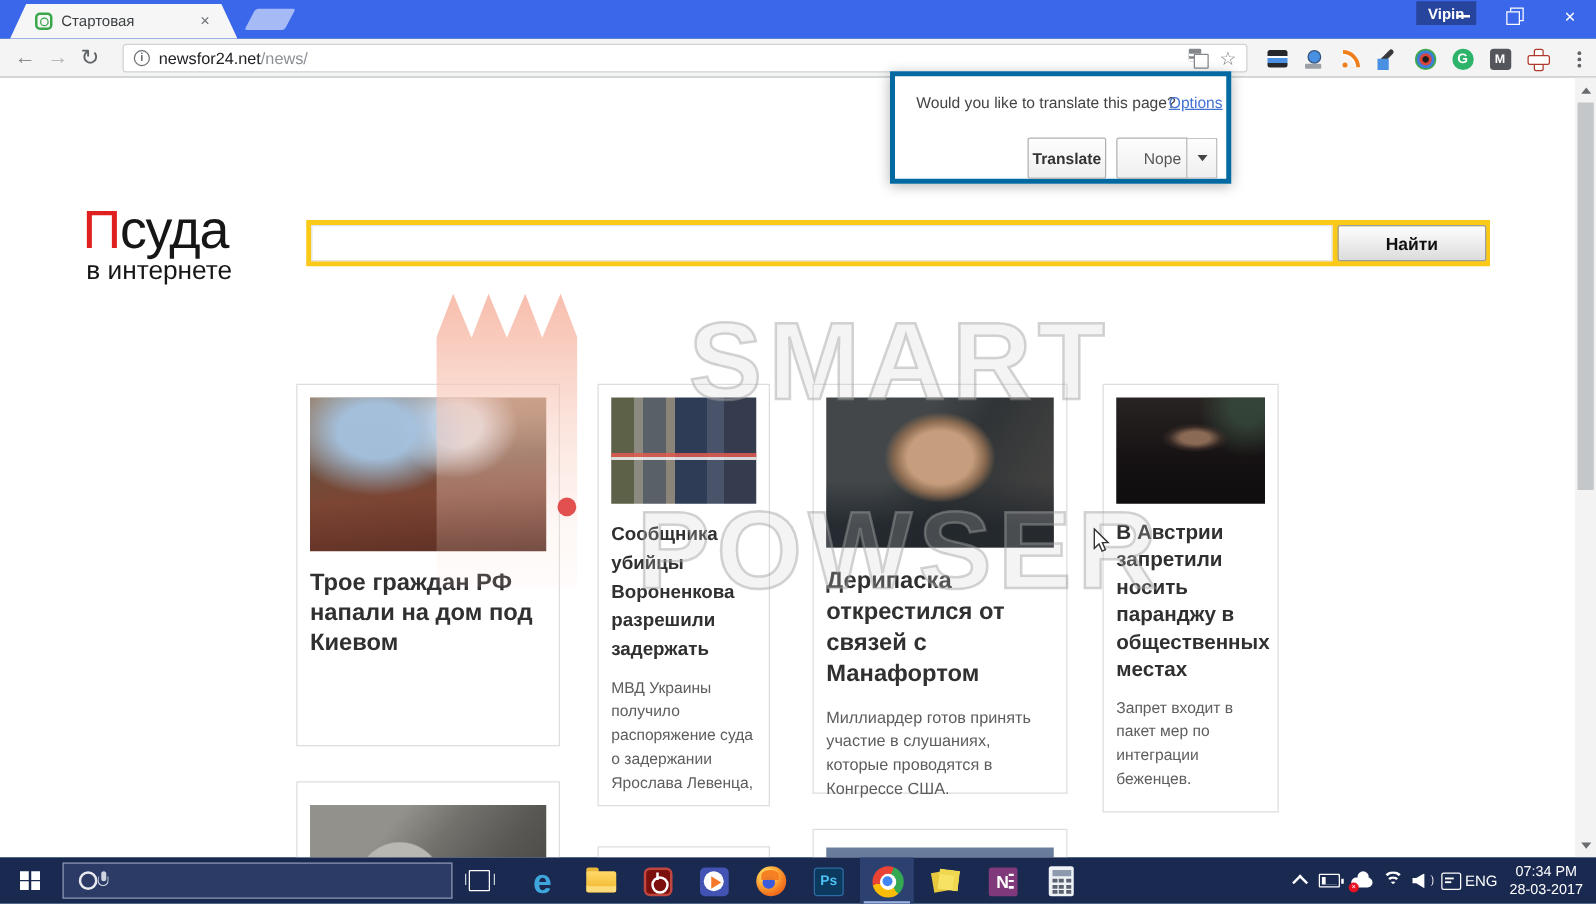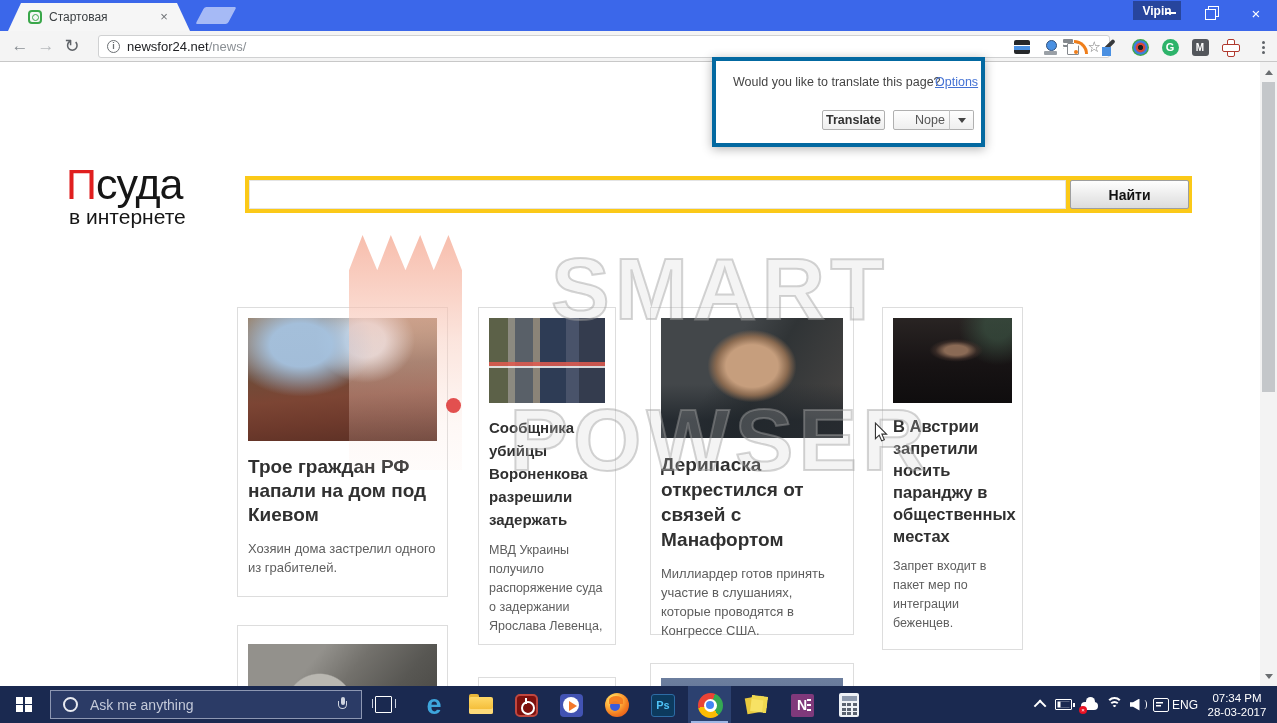--- a/index.html
+++ b/index.html
@@ -20,21 +20,21 @@
                 font-size:12px; font-weight:bold; display:flex; align-items:center; justify-content:center;margin-left:36px; }
   .win-btn { position:absolute; top:0; width:34px; height:26px; display:flex; align-items:center; justify-content:center; }
   .btn-min { left:1153px; } .btn-min::before { content:""; width:11px; height:2px; background:#fff; }
   .btn-restore { left:1195px; } .btn-restore::before { content:""; width:9px; height:9px; border:1.5px solid #fff; margin-left:3px; margin-bottom:3px; }
   .btn-restore::after { content:""; position:absolute; width:9px; height:9px; border:1.5px solid #fff; background:#3b67ea; margin-right:3px; margin-top:3px; }
   .btn-close { left:1239px; color:#fff; font-size:15px; }
 
   
   .toolbar { position:absolute; left:0; top:31px; width:1277px; height:31px; background:#f4f4f4; border-bottom:1px solid #c8c8c8; }
   .nav-ico { position:absolute; top:3px; width:24px; height:24px; font-size:17px; display:flex; align-items:center; justify-content:center; }
-  .omnibox { position:absolute; left:98px; top:4px; width:1012px; height:23px; background:#fff; border:1px solid #d0d1d2; border-radius:3px;
+  .omnibox { position:absolute; left:98px; top:4px; width:900px; height:23px; background:#fff; border:1px solid #d0d1d2; border-radius:3px;
              display:flex; align-items:center; }
   .info-ico { width:13px; height:13px; border:1px solid #6b6f73; border-radius:50%; margin-left:8px; position:relative; flex:0 0 auto;}
   .info-ico::before { content:"i"; position:absolute; left:0; right:0; top:0; bottom:0; font-size:9px; color:#6b6f73; text-align:center; line-height:11px; font-weight:bold;}
   .url { font-size:13px; margin-left:7px; flex:1; }
   .url .host { color:#202124; } .url .path { color:#8b9095; }
   .translate-ico { width:16px; height:16px; position:relative; margin-right:9px; flex:0 0 auto;}
   .translate-ico::before { content:""; position:absolute; left:0; top:0; width:10px; height:10px; background:#84888d; border-radius:1px;
       box-shadow:inset 0 -2px 0 #fff, inset 0 -4px 0 #84888d, inset 0 -6px 0 #fff; }
   .translate-ico::after { content:""; position:absolute; right:0; bottom:0; width:10px; height:10px; background:#fff; border:1px solid #84888d; border-radius:1px; }
   .star-ico { font-size:15px; color:#757575; margin-right:8px; flex:0 0 auto;}
@@ -57,21 +57,21 @@
   .ext-health::before { content:""; position:absolute; left:5px; top:0; width:6px; height:16px; background:#fff; border:1.5px solid #b0392e; border-radius:2px;}
   .ext-health::after { content:""; position:absolute; left:0; top:5px; width:16px; height:6px; background:#fff; border:1.5px solid #b0392e; border-radius:2px;}
   .menu-dots { position:absolute; left:1254px; top:7px; width:18px; height:18px; display:flex; flex-direction:column; align-items:center; justify-content:center; gap:2px; }
   .menu-dots i { width:3px; height:3px; border-radius:50%; background:#5f6368; }
 
   
   .popup { position:absolute; left:712px; top:57px; width:273px; height:90px; background:#fff; border:4px solid #0369a1;
            box-shadow:0 2px 10px rgba(0,0,0,.3); z-index:300; }
   .popup-msg { position:absolute; left:17px; top:14px; font-size:12.5px; color:#444; }
   .popup-options { position:absolute; left:219px; top:14px; font-size:12.5px; color:#4472d4; text-decoration:underline; }
-  .popup-btn { position:absolute; top:49px; height:20px; background:linear-gradient(#fefefe,#efefef); border:1px solid #b0b0b0; border-radius:2px;
+  .popup-btn { position:absolute; top:49px; height:33px; background:linear-gradient(#fefefe,#efefef); border:1px solid #b0b0b0; border-radius:2px;
                font-size:12.5px; display:flex; align-items:center; justify-content:center; color:#333; }
   .btn-translate { left:106px; width:63px; font-weight:bold; }
   .btn-nope { left:177px; width:57px; color:#555; border-radius:2px 0 0 2px;padding-left:17px; }
   .btn-nope-arrow { left:233px; width:25px; border-left:1px solid #c4c4c4; border-radius:0 2px 2px 0; }
   .btn-nope-arrow::before { content:""; width:0; height:0; border-left:4px solid transparent; border-right:4px solid transparent; border-top:5px solid #444; }
 
   
   .page { position:absolute; left:0; top:62px; width:1277px; height:624px; background:#fff; overflow:hidden; }
   .logo { position:absolute; left:66px; top:98px; }
   .logo-line1 { font-size:43px; color:#161616; letter-spacing:-1px; }
@@ -294,21 +294,20 @@
     </div>
 
     <div class="searchwrap">
       <input class="searchinput" value="" style="">
       <button class="searchbtn">Найти</button>
     </div>
 
     <div class="card c1">
       <div class="card-img img-house"></div>
       <div class="card-title">Трое граждан РФ напали на дом под Киевом</div>
-      <div class="card-text">Хозяин дома застрелил одного из грабителей.</div>
     </div>
 
     <div class="card c2">
       <div class="card-img img-crime"></div>
       <div class="card-title">Сообщника убийцы Вороненкова разрешили задержать</div>
       <div class="card-text">МВД Украины получило распоряжение суда о задержании Ярослава Левенца,</div>
     </div>
 
     <div class="card c3">
       <div class="card-img img-portrait"></div>
@@ -352,21 +351,20 @@
     <div class="start">
       <span class="winlogo">
           <i></i>
           <i></i>
           <i></i>
           <i></i>
         </span>
     </div>
     <div class="cortana">
       <span class="cortana-ring"></span>
-      <span class="cortana-text">Ask me anything</span>
       <span class="mic"></span>
     </div>
     <div class="taskview"></div>
 
     <div class="chrome-active-bg"></div>
     <div class="chrome-underline"></div>
 
     <div class="app" style="left:420px;">
         <span class="ico-edge">e</span>
       </div>

